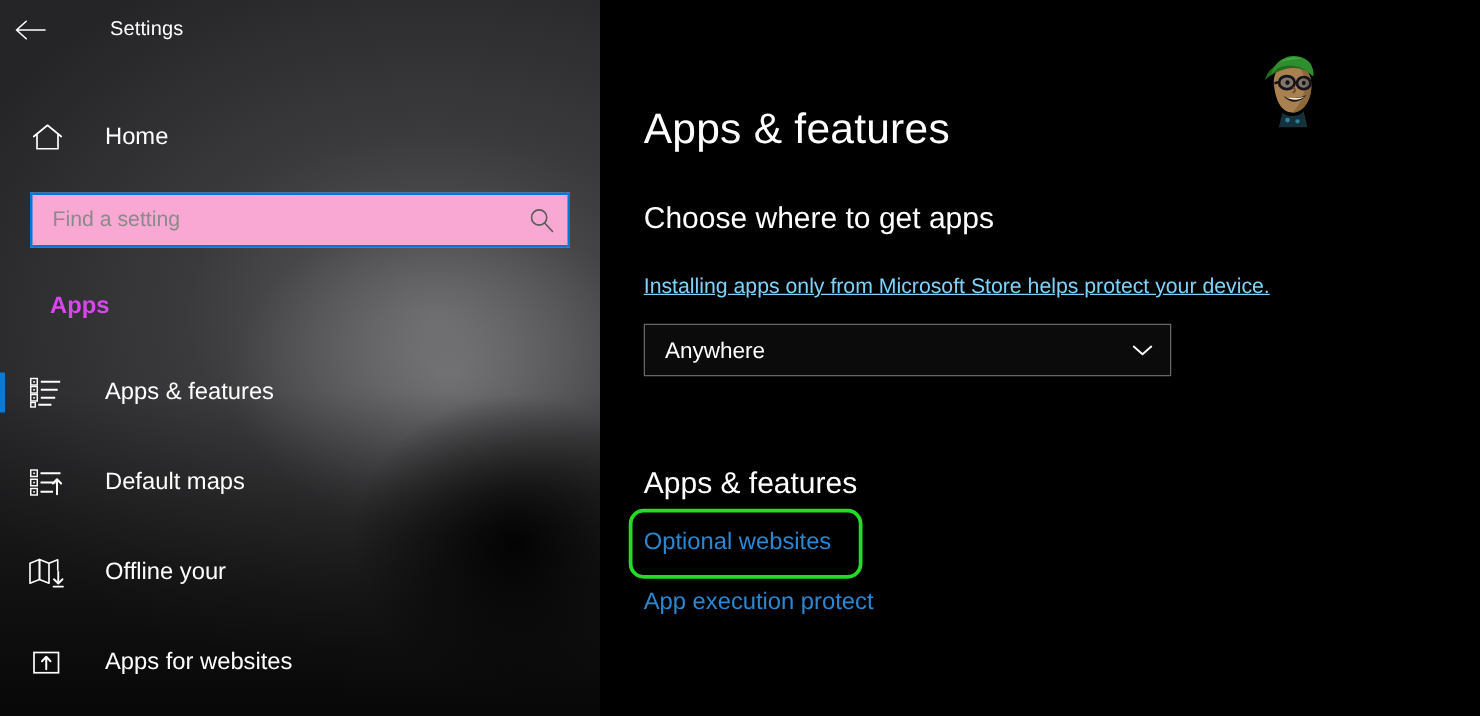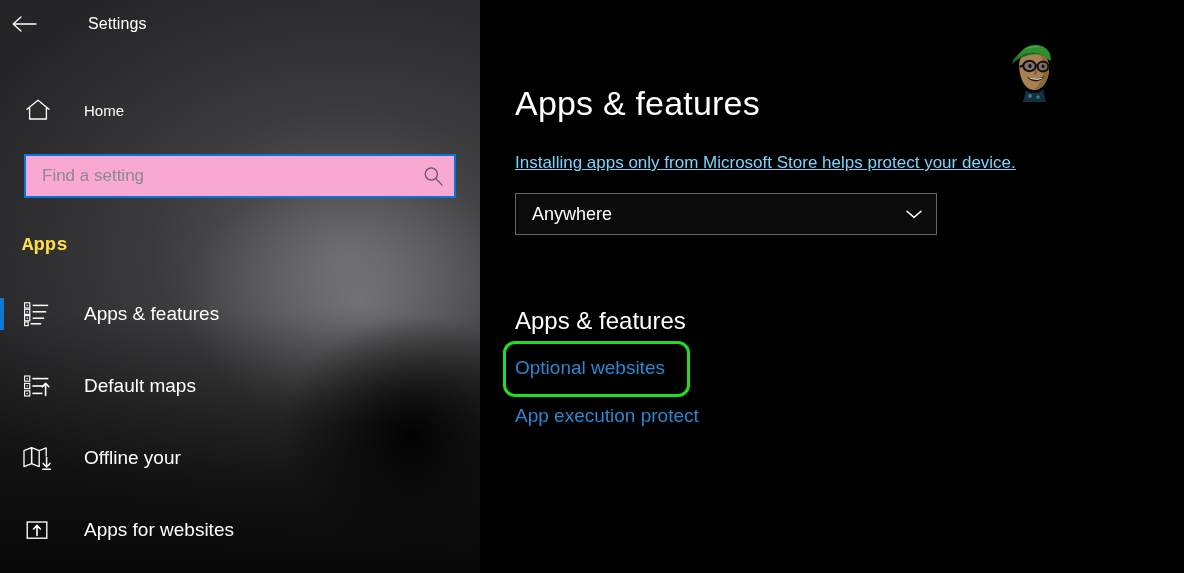--- a/index.html
+++ b/index.html
@@ -88,21 +88,21 @@
     cursor: pointer;
   }
   .home-icon {
     width: 48px;
     display: flex;
     align-items: center;
     justify-content: center;
     margin-left: 14px;
   }
   .home-label {
-    font-size: 15px;
+    font-size: 19px;
     color: #ffffff;
     margin-left: 22px;
   }
 
   
   .search-wrap {
     margin: 20px 0 0 24px;
     width: 432px;
     height: 44px;
     background: #f9a8d4;
@@ -126,23 +126,22 @@
     width: 42px;
     display: flex;
     align-items: center;
     justify-content: center;
   }
 
   
   .section-title {
     font-size: 19px;
     font-weight: bold;
-    color: #fde047;
-    margin: 36px 0 0 22px;
-    font-family: Liberation Mono, monospace;
+    color: #d946ef;
+    margin: 36px 0 0 40px;
   }
 
   
   .nav-list { margin-top: 22px; }
   .nav-item {
     position: relative;
     height: 72px;
     display: flex;
     align-items: center;
     cursor: pointer;
@@ -423,20 +422,21 @@
                  C37.4 38.8, 31 38.8, 26.5 37.6 Z" fill="#f2eee2"></path>
 
         <path d="M24 50 C27 54, 37 54, 41 49 L44 62 L21 62 Z" fill="#16303c"></path>
         <circle cx="28" cy="56" r="1.9" fill="#2e7f9e"></circle>
         <circle cx="36" cy="57" r="1.7" fill="#2e7f9e"></circle>
       </svg>
     </div>
 
     <h1 class="page-title">Apps &amp; features</h1>
 
+    <h2 class="subhead">Choose where to get apps</h2>
 
     <p class="body-text">Installing apps only from Microsoft Store helps protect your device.</p>
 
     <div class="combo">
       <span class="combo-value">Anywhere</span>
       <span class="combo-arrow">
         <svg width="20" height="14" viewBox="0 0 20 14">
           <path d="M3 4.2 L10 10.4 L17 4.2" fill="none" stroke="#ffffff" stroke-width="1.5" stroke-linecap="round" stroke-linejoin="round"></path>
         </svg>
       </span>

